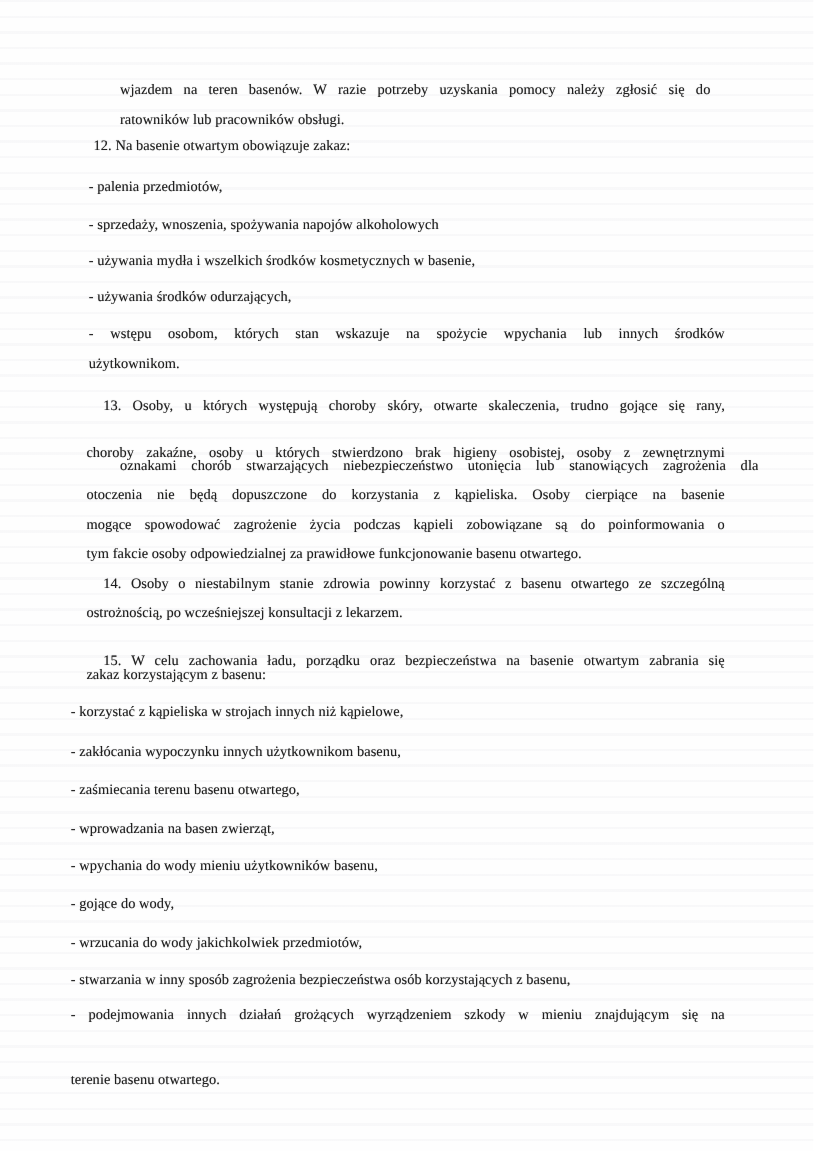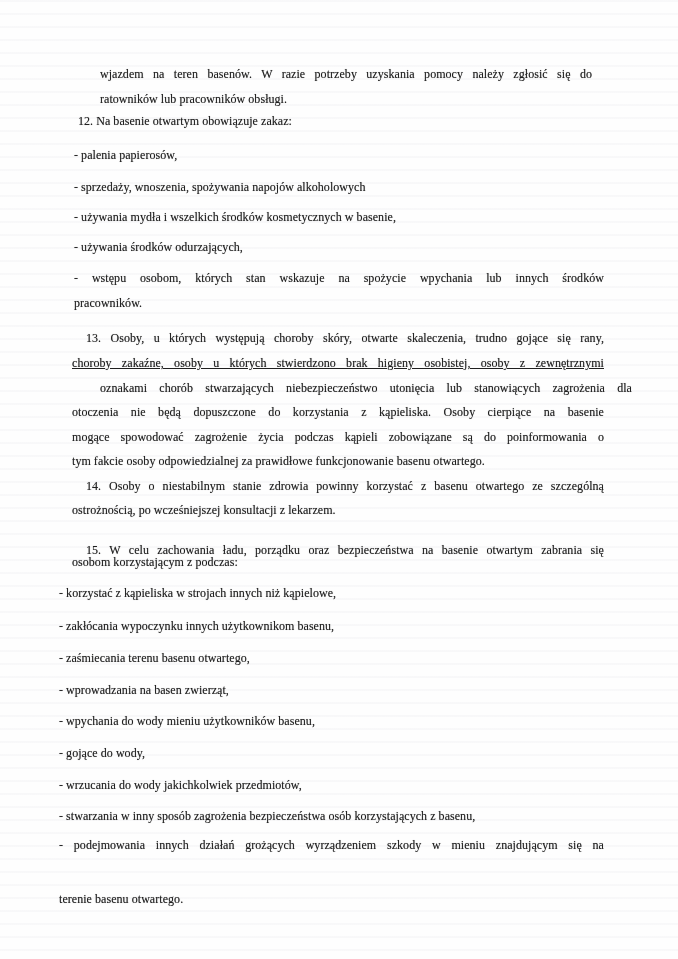--- a/index.html
+++ b/index.html
@@ -44,36 +44,36 @@
   }
 </style>
 </head>
 <body>
 
 <div class="page">
   <div class="lines-layer" id="lines-layer">
       <div class="line jf" style="top: 66px; left: 100px; width: 492px;">wjazdem na teren basenów. W razie potrzeby uzyskania pomocy należy zgłosić się do</div>
       <div class="line" style="top: 91px; left: 100px;">ratowników lub pracowników obsługi.</div>
       <div class="line" style="top: 113px; left: 78px;">12. Na basenie otwartym obowiązuje zakaz:</div>
-      <div class="line" style="top: 147px; left: 74px;">- palenia papierosów,</div>
+      <div class="line" style="top: 147px; left: 74px;">- palenia przedmiotów,</div>
       <div class="line" style="top: 179px; left: 74px;">- sprzedaży, wnoszenia, spożywania napojów alkoholowych</div>
       <div class="line" style="top: 209px; left: 74px;">- używania mydła i wszelkich środków kosmetycznych w basenie,</div>
       <div class="line" style="top: 239px; left: 74px;">- używania środków odurzających,</div>
       <div class="line jf" style="top: 270px; left: 74px; width: 530px;">- wstępu osobom, których stan wskazuje na spożycie wpychania lub innych środków</div>
-      <div class="line" style="top: 295px; left: 74px;">pracowników.</div>
+      <div class="line" style="top: 295px; left: 74px;">użytkownikom.</div>
       <div class="line jf" style="top: 330px; left: 86px; width: 518px;">13. Osoby, u których występują choroby skóry, otwarte skaleczenia, trudno gojące się rany,</div>
-      <div class="line jf" style="top: 355px; left: 72px; width: 532px; text-decoration: underline;">choroby zakaźne, osoby u których stwierdzono brak higieny osobistej, osoby z zewnętrznymi</div>
+      <div class="line jf" style="top: 369px; left: 72px; width: 532px;">choroby zakaźne, osoby u których stwierdzono brak higieny osobistej, osoby z zewnętrznymi</div>
       <div class="line jf" style="top: 380px; left: 72px; width: 532px; margin-left: 28px;">oznakami chorób stwarzających niebezpieczeństwo utonięcia lub stanowiących zagrożenia dla</div>
       <div class="line jf" style="top: 404px; left: 72px; width: 532px;">otoczenia nie będą dopuszczone do korzystania z kąpieliska. Osoby cierpiące na basenie</div>
       <div class="line jf" style="top: 429px; left: 72px; width: 532px;">mogące spowodować zagrożenie życia podczas kąpieli zobowiązane są do poinformowania o</div>
       <div class="line" style="top: 453px; left: 72px;">tym fakcie osoby odpowiedzialnej za prawidłowe funkcjonowanie basenu otwartego.</div>
       <div class="line jf" style="top: 478px; left: 86px; width: 518px;">14. Osoby o niestabilnym stanie zdrowia powinny korzystać z basenu otwartego ze szczególną</div>
       <div class="line" style="top: 502px; left: 72px;">ostrożnością, po wcześniejszej konsultacji z lekarzem.</div>
       <div class="line jf" style="top: 542px; left: 86px; width: 518px;">15. W celu zachowania ładu, porządku oraz bezpieczeństwa na basenie otwartym zabrania się</div>
-      <div class="line" style="top: 554px; left: 72px;">osobom korzystającym z podczas:</div>
+      <div class="line" style="top: 554px; left: 72px;">zakaz korzystającym z basenu:</div>
       <div class="line" style="top: 585px; left: 59px;">- korzystać z kąpieliska w strojach innych niż kąpielowe,</div>
       <div class="line" style="top: 618px; left: 59px;">- zakłócania wypoczynku innych użytkownikom basenu,</div>
       <div class="line" style="top: 650px; left: 59px;">- zaśmiecania terenu basenu otwartego,</div>
       <div class="line" style="top: 682px; left: 59px;">- wprowadzania na basen zwierząt,</div>
       <div class="line" style="top: 713px; left: 59px;">- wpychania do wody mieniu użytkowników basenu,</div>
       <div class="line" style="top: 745px; left: 59px;">- gojące do wody,</div>
       <div class="line" style="top: 777px; left: 59px;">- wrzucania do wody jakichkolwiek przedmiotów,</div>
       <div class="line" style="top: 808px; left: 59px;">- stwarzania w inny sposób zagrożenia bezpieczeństwa osób korzystających z basenu,</div>
       <div class="line jf" style="top: 837px; left: 59px; width: 545px;">- podejmowania innych działań grożących wyrządzeniem szkody w mieniu znajdującym się na</div>
       <div class="line" style="top: 861px; left: 59px; margin-top: 30px;">terenie basenu otwartego.</div>

